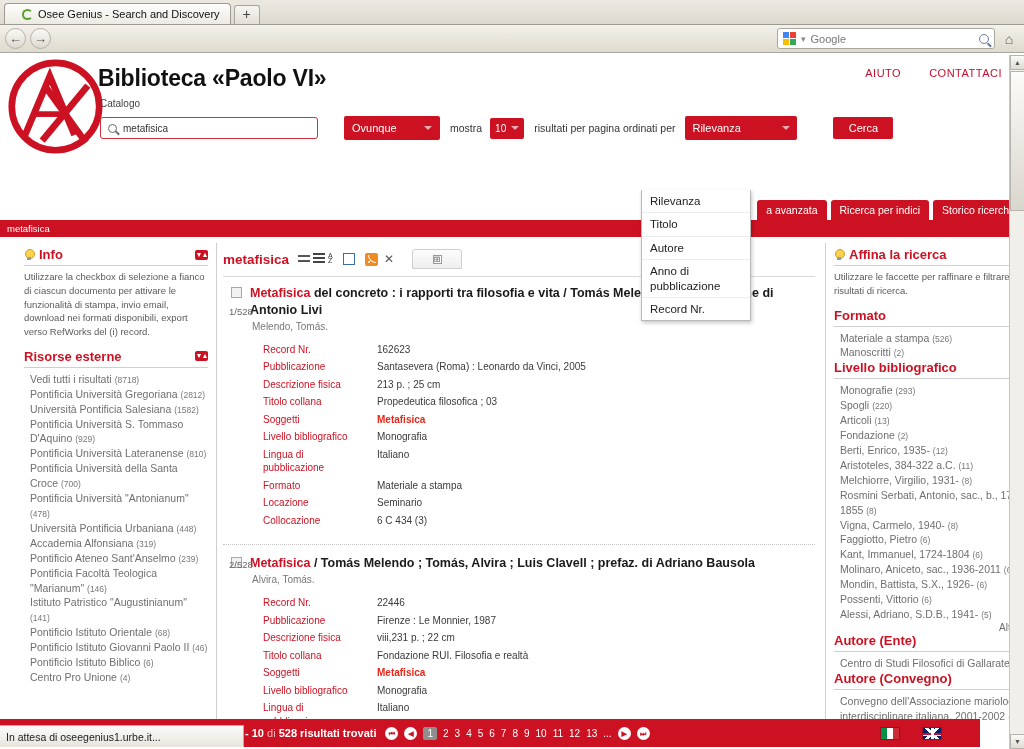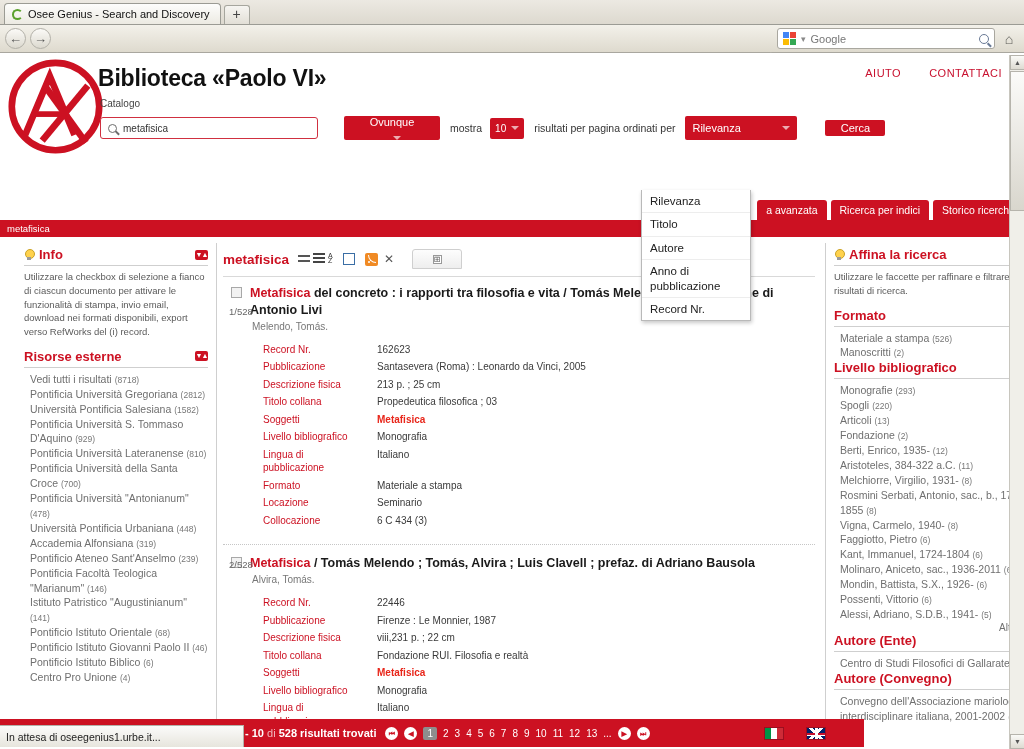--- a/index.html
+++ b/index.html
@@ -16,21 +16,21 @@
   .tabstrip {
     height:25px; background:linear-gradient(#ece9e2,#ddd9cf);
     border-bottom:1px solid #9b9b94; display:flex; align-items:flex-end;
     padding-left:4px;
   }
   .browser-tab {
     height:21px; background:linear-gradient(#fdfdfc,#eceae2);
     border:1px solid #9b9b94; border-bottom:none;
     border-radius:4px 4px 0 0;
     display:flex; align-items:center; gap:5px;
-    padding:0 10px 0 7px; font-size:11px; color:#111;
+    padding:0 10px 0 17px; font-size:11px; color:#111;
     max-width:360px; white-space:nowrap; overflow:hidden;
   }
   .tab-favicon {
     width:11px; height:11px; border:2px solid #5aa02c;
     border-radius:50%; border-right-color:transparent;
     flex:none;
   }
   .newtab-btn {
     width:26px; height:19px; margin-left:3px;
     background:linear-gradient(#f6f5f1,#e2dfd6);
@@ -116,40 +116,40 @@
     position:relative; flex:none;
   }
   .sfield .mag2::after {
     content:""; position:absolute; right:-4px; bottom:-2px;
     width:5px; height:1.5px; background:#6d6d6d; transform:rotate(45deg);
   }
   .sfield span { font-size:10px; color:#333; }
   .reddrop {
     height:24px; background:#cc1122; color:#fff; border-radius:2px;
     display:flex; align-items:center; justify-content:space-between;
-    padding:0 8px; font-size:11px; margin-left:26px; min-width:96px;flex-direction:column;
+    padding:0 8px; font-size:11px; margin-left:26px; min-width:96px;
   }
   .caret-dn {
     width:0;height:0;border-left:4px solid transparent;border-right:4px solid transparent;
     border-top:4px solid rgba(255,255,255,.65); margin-left:10px;
   }
   .plain { font-size:10.5px; color:#333; margin-left:10px; }
   .smalldrop {
     height:21px; background:#cc1122; color:#fff; border-radius:2px;
     display:flex; align-items:center; padding:0 5px; font-size:10px; margin-left:8px;
   }
   .sortdrop {
     width:112px; height:24px; background:#cc1122; color:#fff; border-radius:2px;
     display:flex; align-items:center; justify-content:space-between;
     padding:0 7px; font-size:11px; margin-left:10px;
   }
   .cercabtn {
-    width:60px; height:16px; background:#cc1122; color:#fff; border-radius:2px;
+    width:60px; height:22px; background:#cc1122; color:#fff; border-radius:2px;
     display:flex; align-items:center; justify-content:center;
-    font-size:11px; margin-left:28px;
+    font-size:11px; margin-left:36px;
   }
 
   
   .dropmenu {
     position:absolute; left:641px; top:137px; width:110px;
     background:#fff; border:1px solid #b9b9b9; border-top:none;
     box-shadow:1px 2px 4px rgba(0,0,0,.22); z-index:60;
   }
   .dropmenu div {
     padding:4px 8px; font-size:11.5px; color:#222; line-height:1.25;
@@ -264,21 +264,21 @@
   .recauthor { font-size:10px; color:#777; margin:2px 0 0 29px; }
   .rectbl { margin:8px 0 0 38px; }
   .rectbl tr td { font-size:10px; padding:1px 0; vertical-align:top; line-height:1.35; }
   .rectbl td.lbl { color:#cc1122; width:112px; padding-right:8px; }
   .rectbl td.val { color:#3a3a3a; }
   .rectbl td.val.hit { color:#e8261a; font-weight:bold; }
   .recsep { border-top:1px dotted #c6c6c6; margin:0 0 10px 0; }
 
   
   .bottombar {
-    position:absolute; left:0; bottom:0; width:864px; height:28px;
+    position:absolute; left:0; bottom:0; width:980px; height:28px;
     background:#cc1122; display:flex; align-items:center; z-index:30;
   }
   .pageinfo { color:#fff; font-size:11px; margin-left:245px; }
   .pageinfo b { font-weight:bold; }
   .pageinfo .dim { color:#f0b8bd; font-weight:normal; }
   .pager { display:flex; align-items:center; gap:6px; margin-left:9px; }
   .pgnav {
     width:13px;height:13px;border-radius:50%;background:#fff;color:#cc1122;
     font-size:7px;line-height:13px;text-align:center;flex:none;font-weight:bold;
   }

